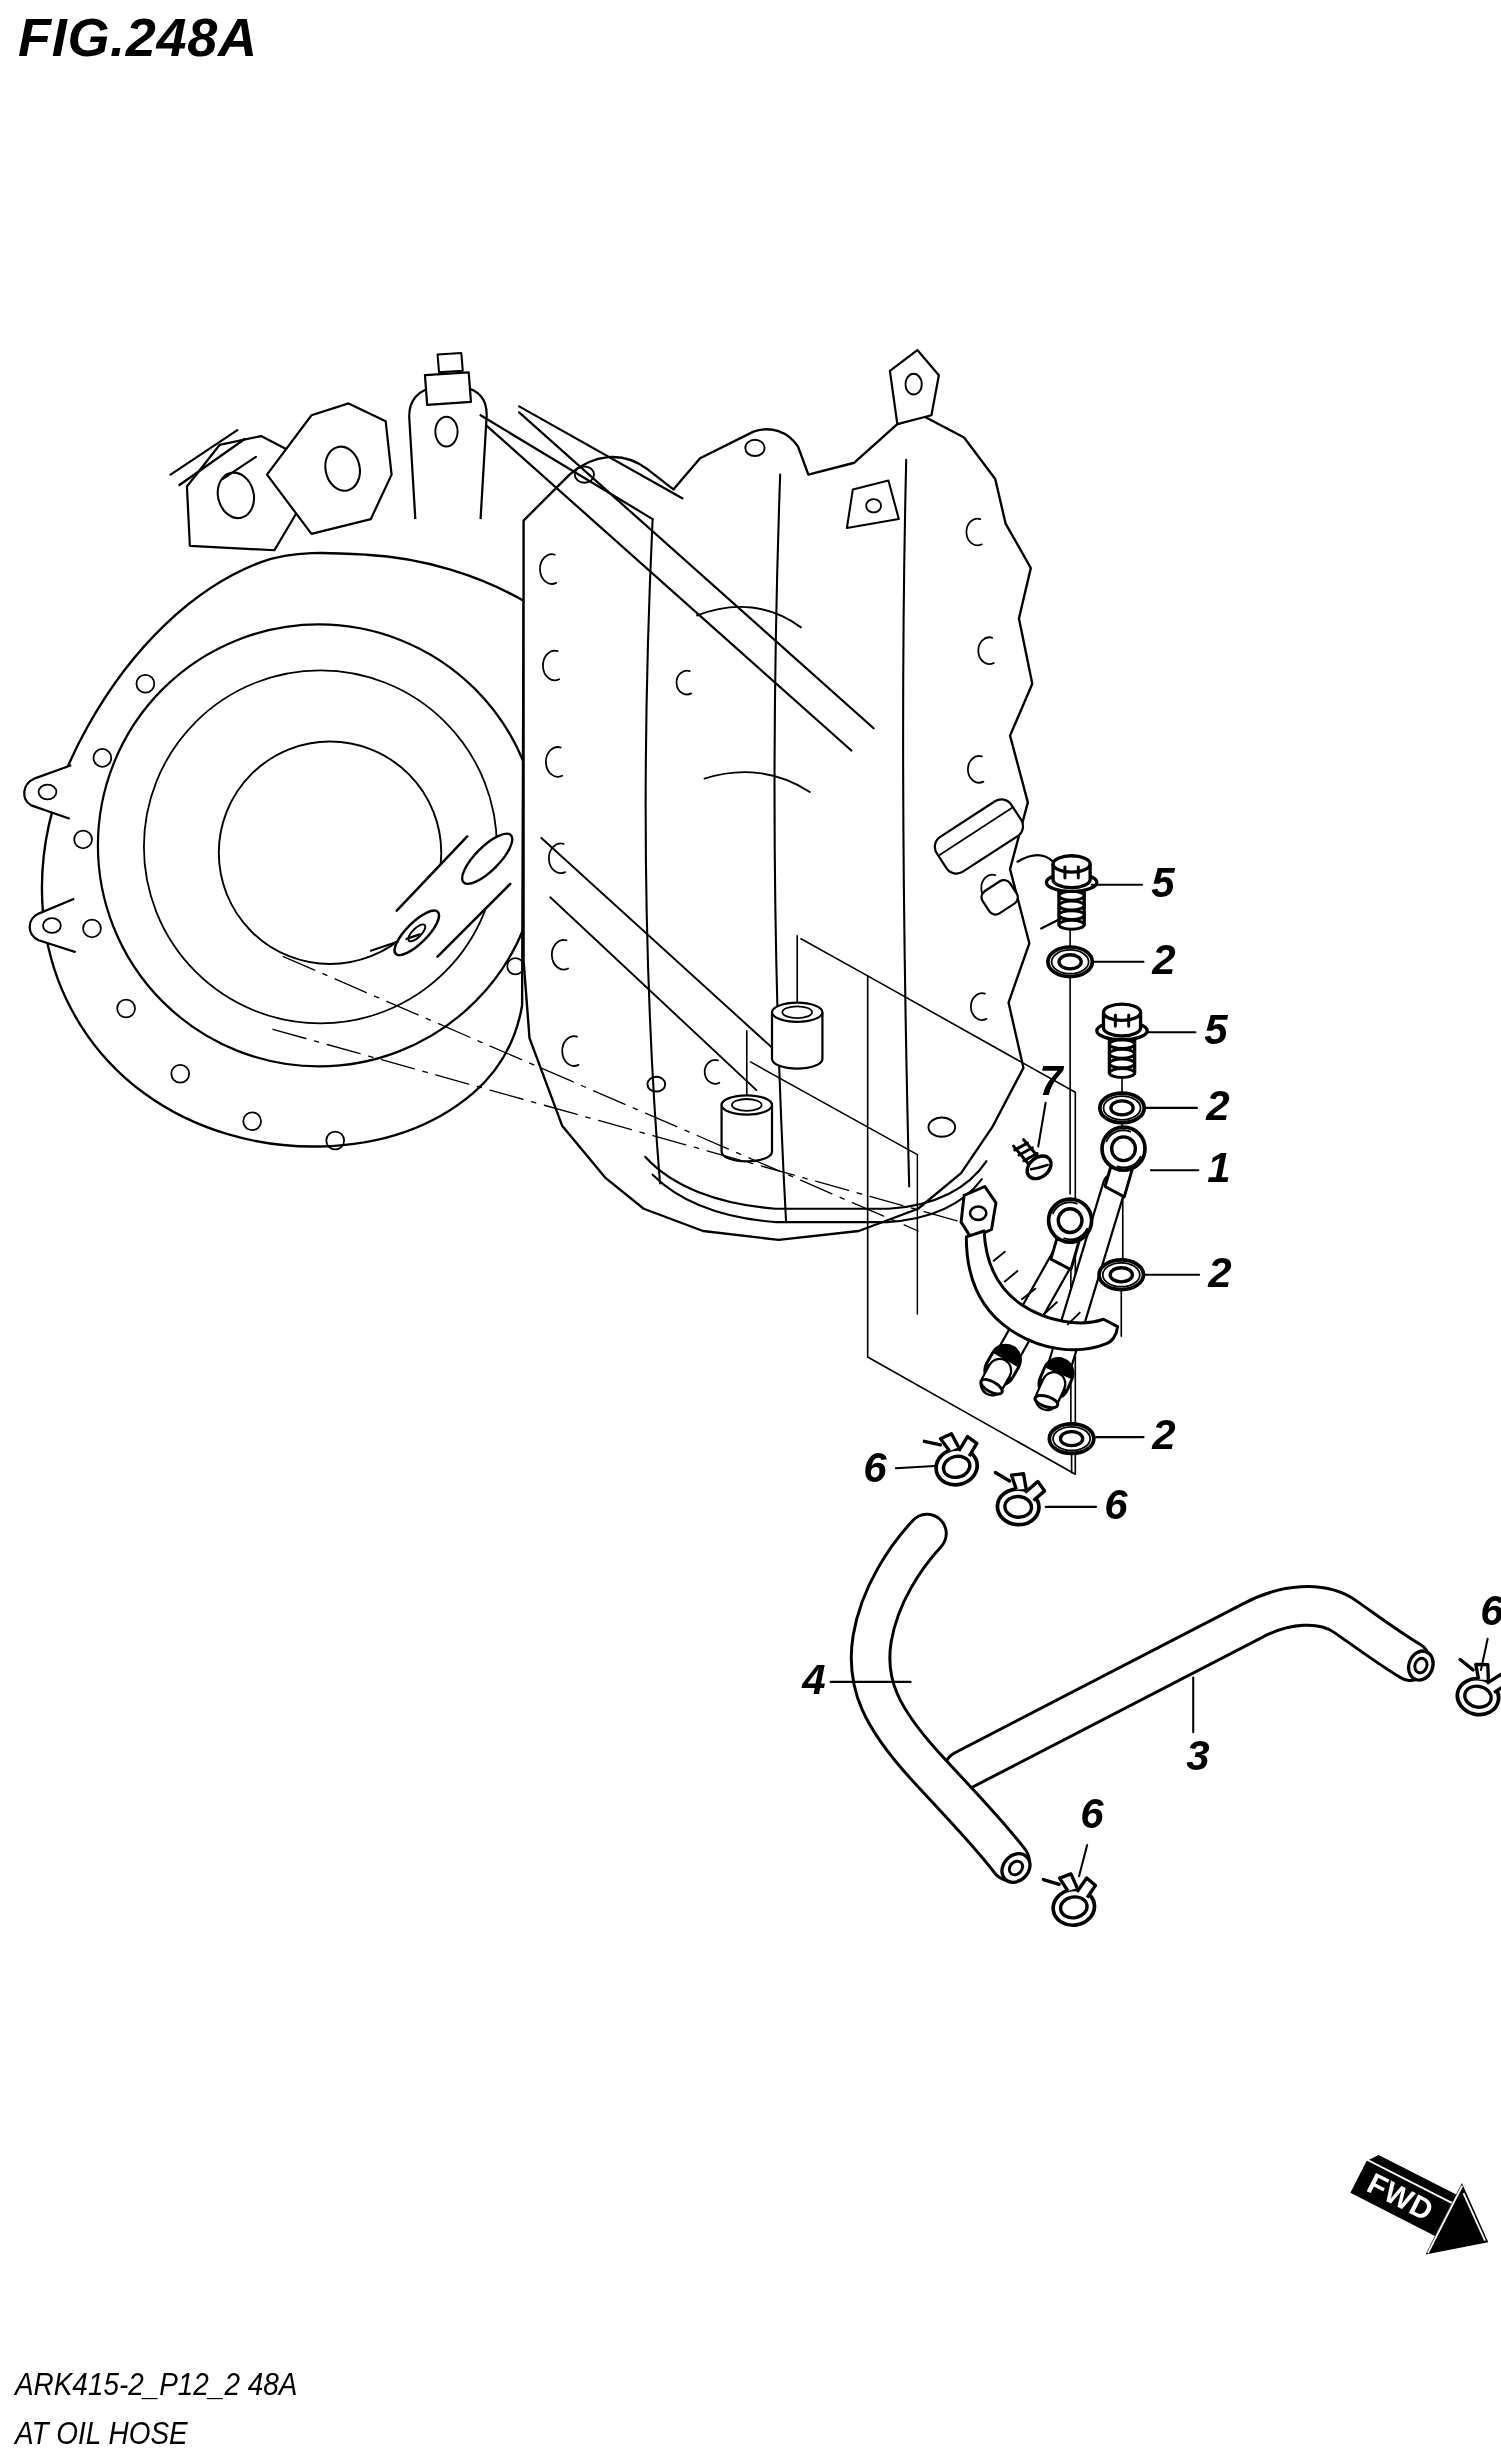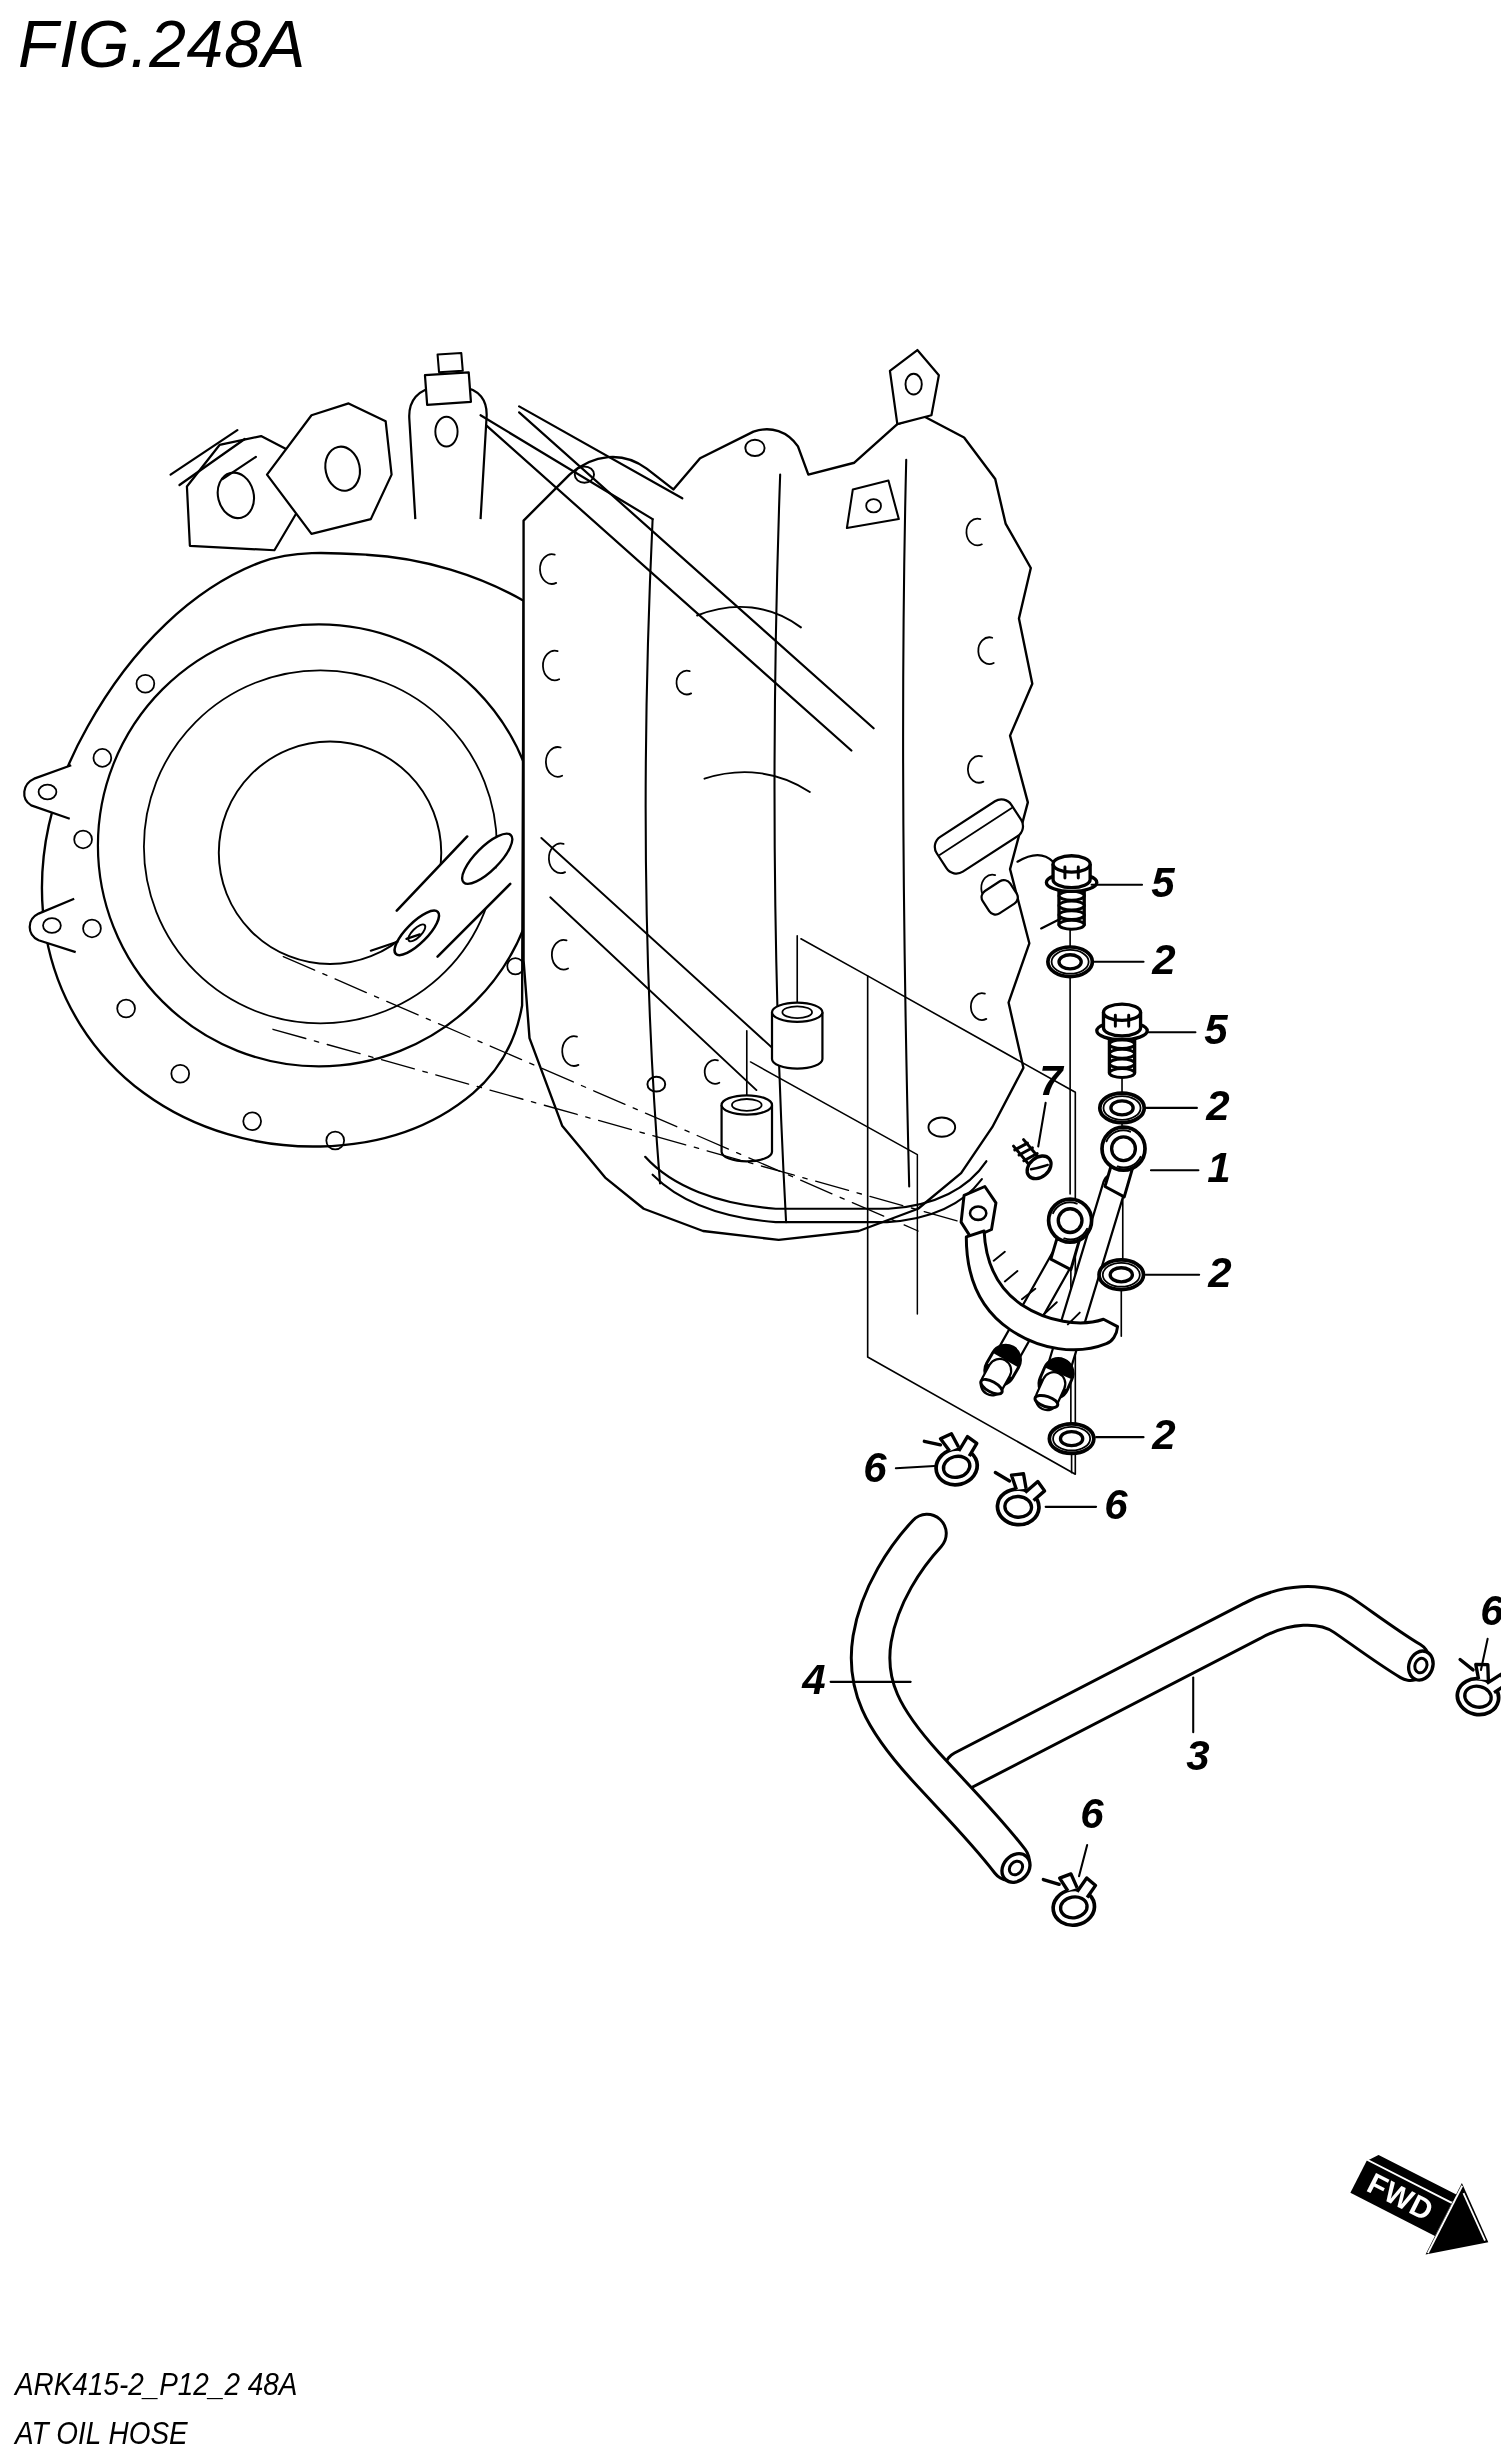--- a/index.html
+++ b/index.html
@@ -1,18 +1,18 @@
 <!DOCTYPE html>
 <html style="font-size:12px"><head>
 <meta charset="utf-8">
 <style>
   html,body{margin:0;padding:0;background:#fff;}
   .page{position:relative;width:1501px;height:2462px;background:#fff;overflow:hidden;
         font-family:"Liberation Sans", sans-serif;color:#000;}
-  .title{position:absolute;left:18px;top:6px;font-size:66px;font-style:italic;font-weight:400;
+  .title{position:absolute;left:18px;top:6px;font-size:54px;font-style:italic;font-weight:700;
          letter-spacing:0.7px;white-space:nowrap;}
   .footer-code{position:absolute;left:15px;top:2367px;font-size:31px;font-style:italic;font-weight:500;
          transform:scaleX(.9);transform-origin:left center;white-space:nowrap;}
   .footer-caption{position:absolute;left:15px;top:2416px;font-size:31px;font-style:italic;font-weight:500;
          transform:scaleX(.9);transform-origin:left center;white-space:nowrap;}
   .num{position:absolute;font-size:42px;font-style:italic;font-weight:bold;
        transform:translate(-50%,-54%);line-height:1;white-space:nowrap;}
   svg{position:absolute;left:0;top:0;}
   .ln{stroke:#000;fill:none;stroke-linecap:round;stroke-linejoin:round;}
   .fw{fill:#fff;stroke:#000;stroke-linejoin:round;}

